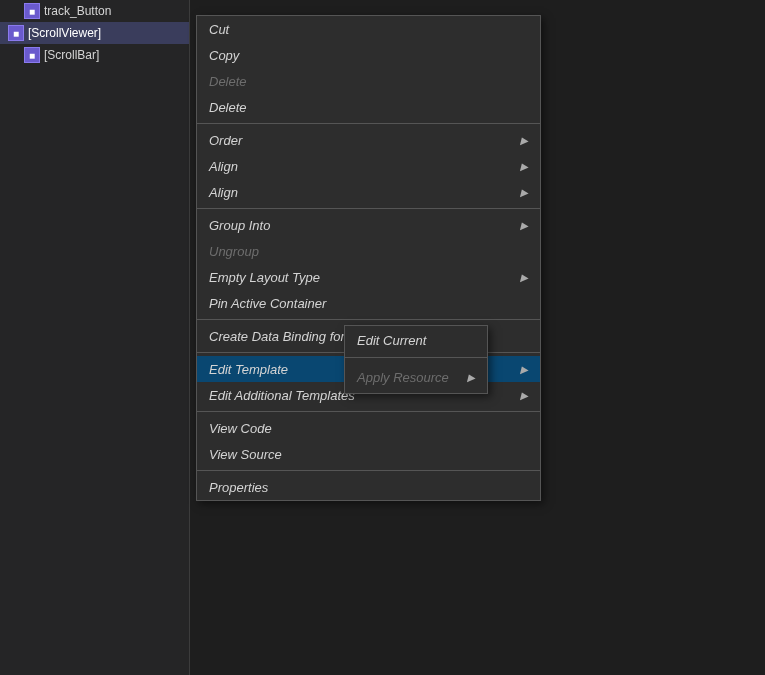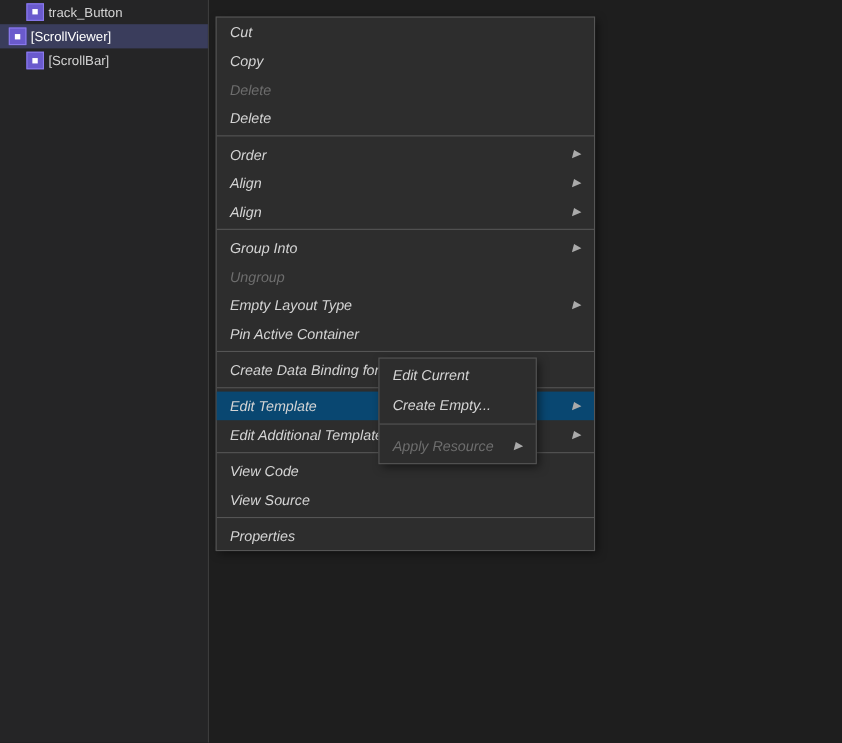--- a/index.html
+++ b/index.html
@@ -226,22 +226,19 @@
   <div class="menu-item">
     <span>Properties</span>
   </div>
 
 </div>
 
 <div class="submenu">
   <div class="menu-item">
     <span>Edit Current</span>
   </div>
-  <div class="menu-item">
-    <span>Create Empty...</span>
-  </div>
   <div class="menu-separator"></div>
 
   <div class="menu-item disabled" style="height: 32px; color: #6d6d6d;">
     <span>Apply Resource</span>
     <span class="arrow">▶</span>
   </div>
 </div>
 
 </body></html>

